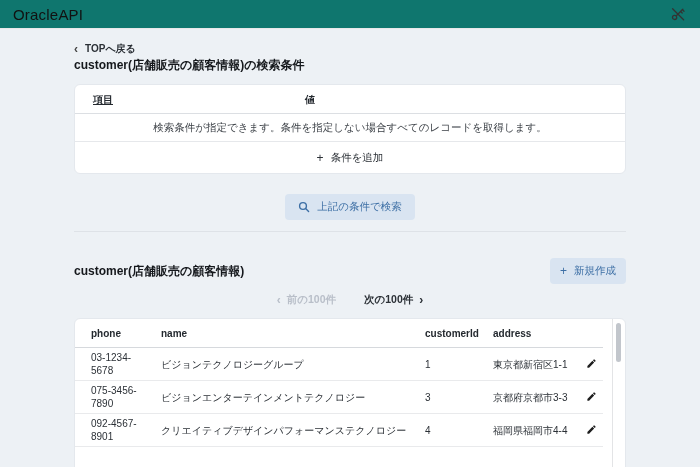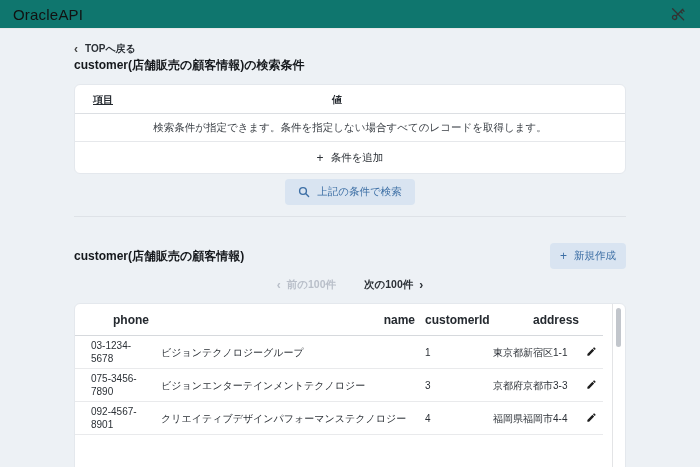--- a/index.html
+++ b/index.html
@@ -30,35 +30,35 @@
   h1.section-heading { }
 
   .card {
     background:#ffffff; border:1px solid #e4e8ed; border-radius:6px;
   }
   .cond-card { margin-top:10px; }
   .cond-header {
     display:flex; padding:8px 0 6px; border-bottom:1px solid #dcdfe3;
     font-size:10px; font-weight:bold; color:#24292f;
   }
-  .cond-header .col-item { padding-left:18px; width:257px;text-decoration:underline; }
+  .cond-header .col-item { padding-left:18px; width:230px;text-decoration:underline; }
   .cond-header .col-value { flex:1; }
   .cond-message {
     text-align:center; font-size:10.5px; color:#3a3f45;
     padding:7px 8px 6px; border-bottom:1px solid #e6e8eb;
   }
   .cond-add-row { text-align:center; padding:6px 0 7px; }
   .add-cond-btn {
     background:transparent; border:none; font-size:10.5px; color:#2b3036;
     display:inline-flex; align-items:center; gap:7px; cursor:pointer;
     font-family:inherit;
   }
   .plus-glyph { font-size:12px; color:#2b3036; line-height:1; }
 
-  .search-btn-row { text-align:center; margin-top:5px; }
+  .search-btn-row { text-align:center; margin-top:20px; }
   .btn-soft-blue {
     display:inline-flex; align-items:center; gap:7px;
     background:#d9e4f1; color:#3d6fa5; border:none; border-radius:4px;
     font-size:10.5px; font-weight:500; padding:6px 13px; cursor:pointer;
     font-family:inherit;
   }
   .btn-soft-blue .plus-glyph { color:#3d6fa5; }
 
   .divider { height:1px; background:#dee2e7; margin-top:11px; }
 
@@ -74,21 +74,21 @@
   }
   .page-prev { color:#b9bfc9; display:inline-flex; align-items:center; gap:6px; cursor:pointer; }
   .page-next { color:#2b3036; display:inline-flex; align-items:center; gap:6px; cursor:pointer; }
   .page-chev { font-size:12px; font-weight:bold; line-height:1; }
 
   .table-card { margin-top:11px; height:210px; position:relative; overflow:hidden; }
   table.customer-table { border-collapse:collapse; table-layout:fixed; width:528px; font-size:10px; }
   col.c-phone { width:74px; } col.c-name { width:266px; }
   col.c-id { width:70px; } col.c-addr { width:94px; } col.c-edit { width:24px; }
   .customer-table th {
-    text-align:right; font-size:12px; font-weight:bold; color:#24292f;
+    text-align:left; font-size:10px; font-weight:bold; color:#24292f;
     padding:9px 0 8px; border-bottom:1px solid #d6d9dd;
   }
   .customer-table th.h-phone { padding-left:16px; }
   .customer-table th.h-name { padding-left:12px; }
   .customer-table th.h-id { padding-left:10px; }
   .customer-table th.h-addr { padding-left:8px; }
   .customer-table td {
     padding:3px 0; border-bottom:1px solid #e9eaec; color:#2b3036;
     vertical-align:middle; line-height:1.3; overflow-wrap:break-word;
   }

